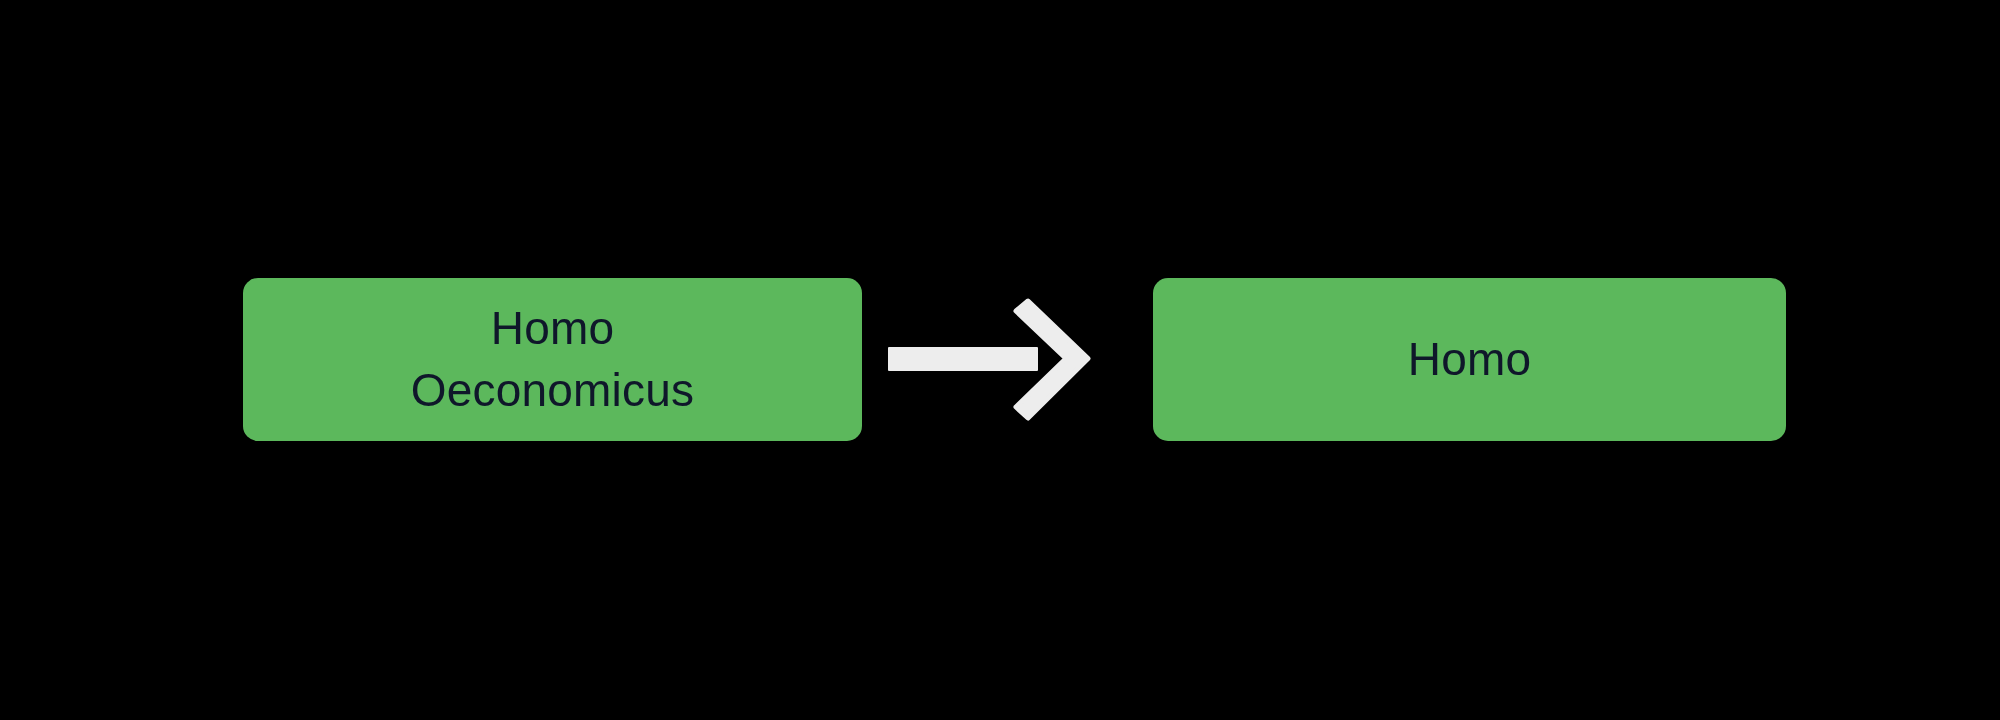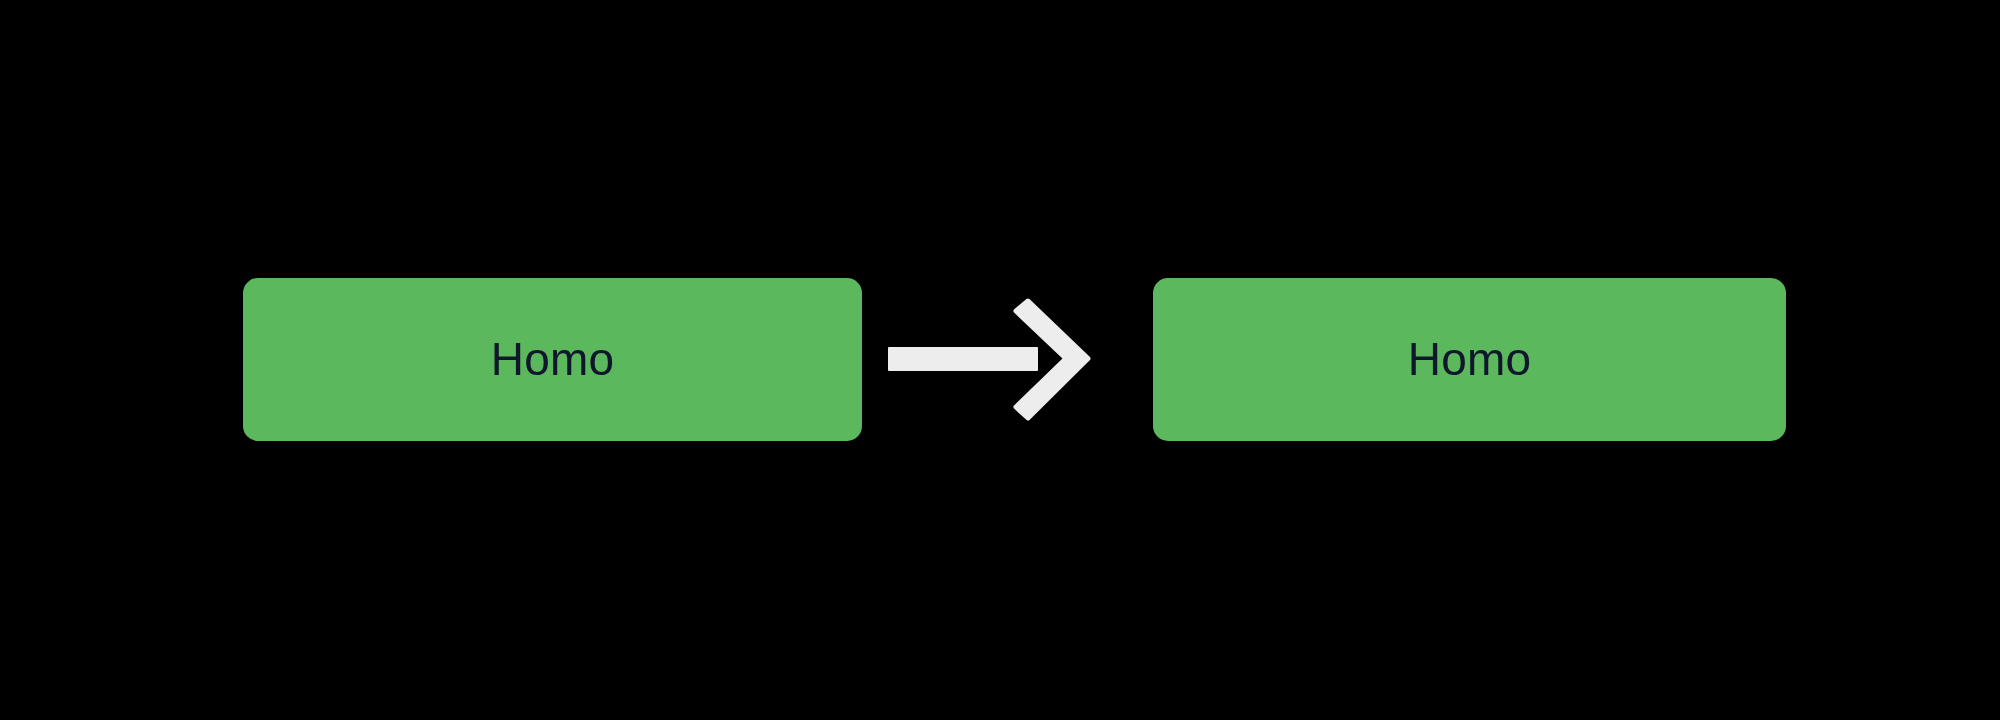--- a/index.html
+++ b/index.html
@@ -73,20 +73,21 @@
     overflow: visible;
   }
 </style>
 </head>
 <body>
 
 <div id="canvas">
 
   <div class="node" id="node-left">
     <span class="line">Homo</span>
+    <span class="line">Oeconomicus</span>
   </div>
 
   <div id="arrow-connector">
     <svg viewBox="0 0 220 130" xmlns="http://www.w3.org/2000/svg" aria-hidden="true">
 
       <rect x="8" y="52" width="150" height="24" rx="1" ry="1" fill="#EDEDED"></rect>
 
       <path d="M 136 16 L 148 6 L 208 63.5 L 148 123 L 136 112 L 186 63.5 Z" fill="#EDEDED" stroke="#EDEDED" stroke-width="5" stroke-linejoin="round"></path>
     </svg>
   </div>

